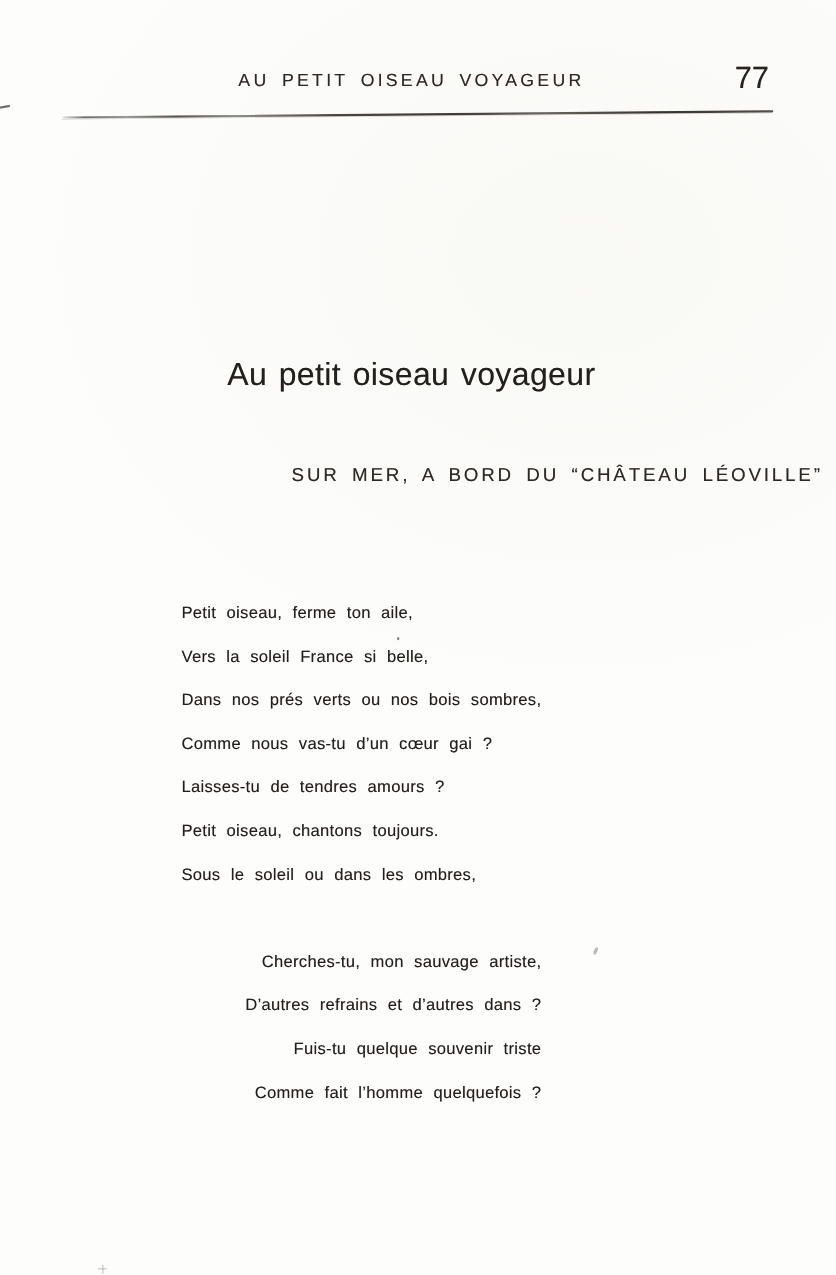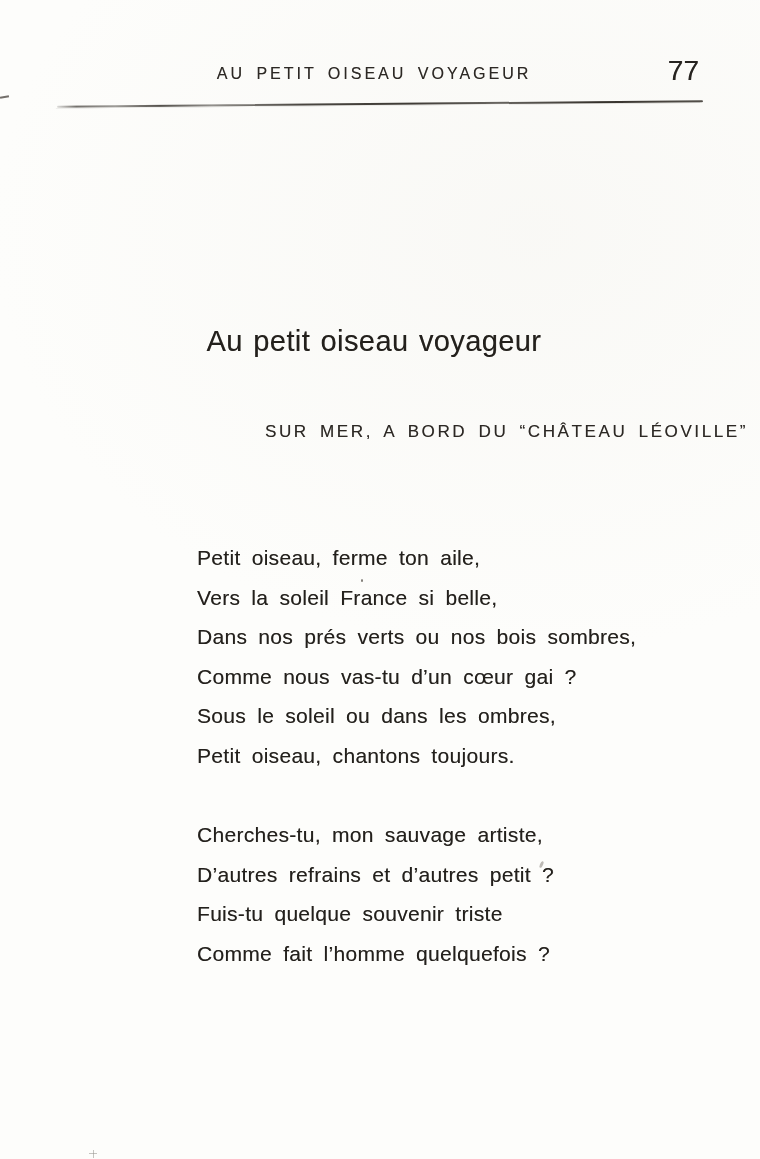--- a/index.html
+++ b/index.html
@@ -76,30 +76,29 @@
     font-size: 17px;
     letter-spacing: 2.6px;
     word-spacing: 4px;
     color: #2c2824;
     margin-left: 15px;
   }
 
   .poem {
     position: absolute;
     top: 538px; left: 165px;
-    font-size: 21px;
+    font-size: 15px;
     line-height: 39.6px;
     letter-spacing: 0.3px;
     word-spacing: 5px;
     white-space: nowrap;
     color: #23201c;
-    margin-left: 32px;
   }
 
-  .stanza-2 { margin-top: 39.6px; }
+  .stanza-2 { margin-top: 39.6px; text-align: right; }
 
   
   .speck-accent {
     position: absolute;
     top: 579px; left: 361px;
     width: 2px; height: 3px;
     background: rgba(70,65,58,0.7);
     border-radius: 50%;
   }
   .speck-comma {
@@ -138,26 +137,27 @@
   <h1 class="poem-title">Au petit oiseau voyageur</h1>
 
   <div class="poem-dedication">SUR MER, A BORD DU “CHÂTEAU LÉOVILLE”</div>
 
   <div class="poem">
     <div class="stanza">
       <div class="line">Petit oiseau, ferme ton aile,</div>
       <div class="line">Vers la soleil France si belle,</div>
       <div class="line">Dans nos prés verts ou nos bois sombres,</div>
       <div class="line">Comme nous vas-tu d’un cœur gai ?</div>
+      <div class="line">Laisses-tu de tendres amours ?</div>
+      <div class="line">Petit oiseau, chantons toujours.</div>
       <div class="line">Sous le soleil ou dans les ombres,</div>
-      <div class="line">Petit oiseau, chantons toujours.</div>
     </div>
     <div class="stanza stanza-2">
       <div class="line">Cherches-tu, mon sauvage artiste,</div>
-      <div class="line">D’autres refrains et d’autres petit ?</div>
+      <div class="line">D’autres refrains et d’autres dans ?</div>
       <div class="line">Fuis-tu quelque souvenir triste</div>
       <div class="line">Comme fait l’homme quelquefois ?</div>
     </div>
   </div>
 
   <div class="speck-accent"></div>
   <div class="speck-comma"></div>
   <div class="plus-h"></div>
   <div class="plus-v"></div>
 

